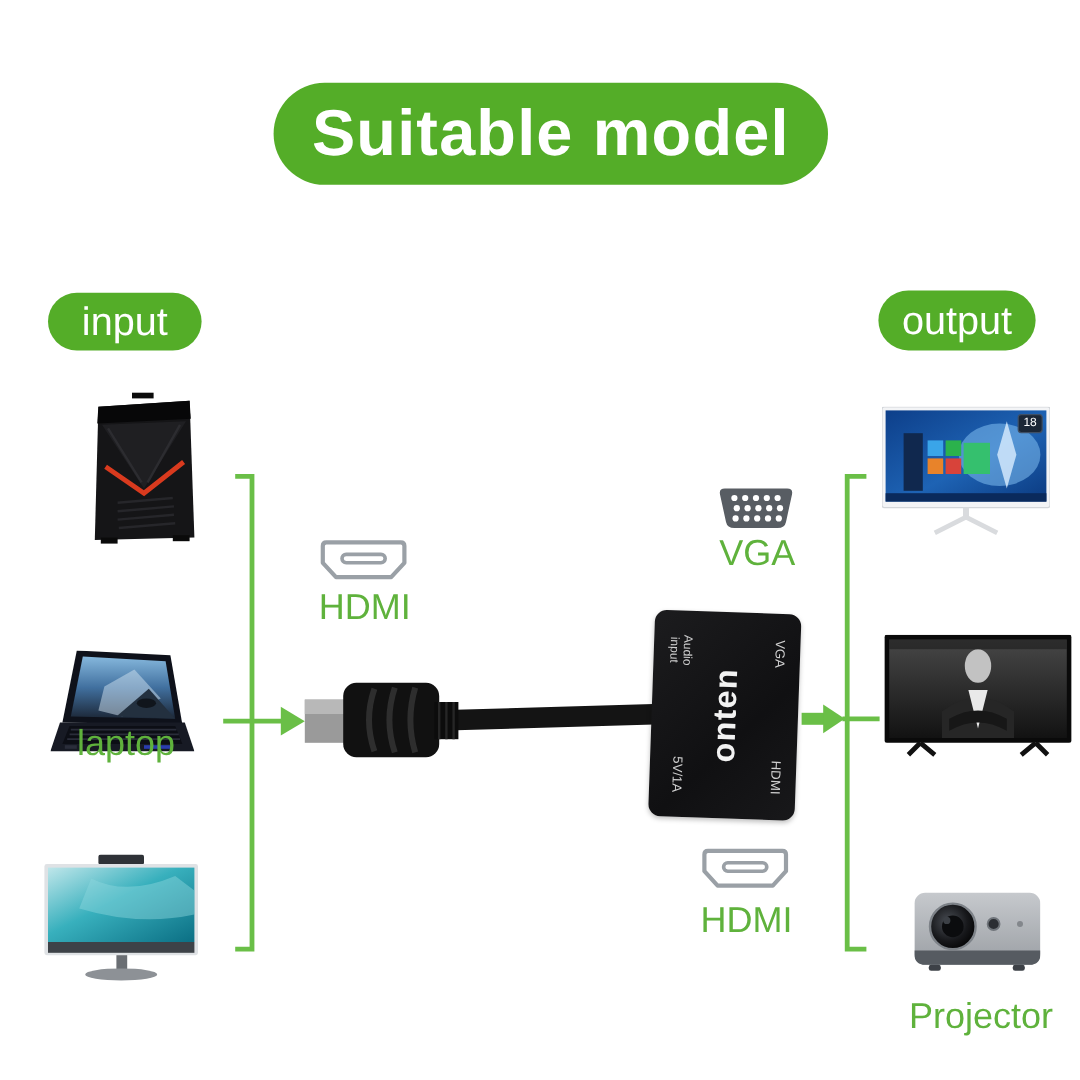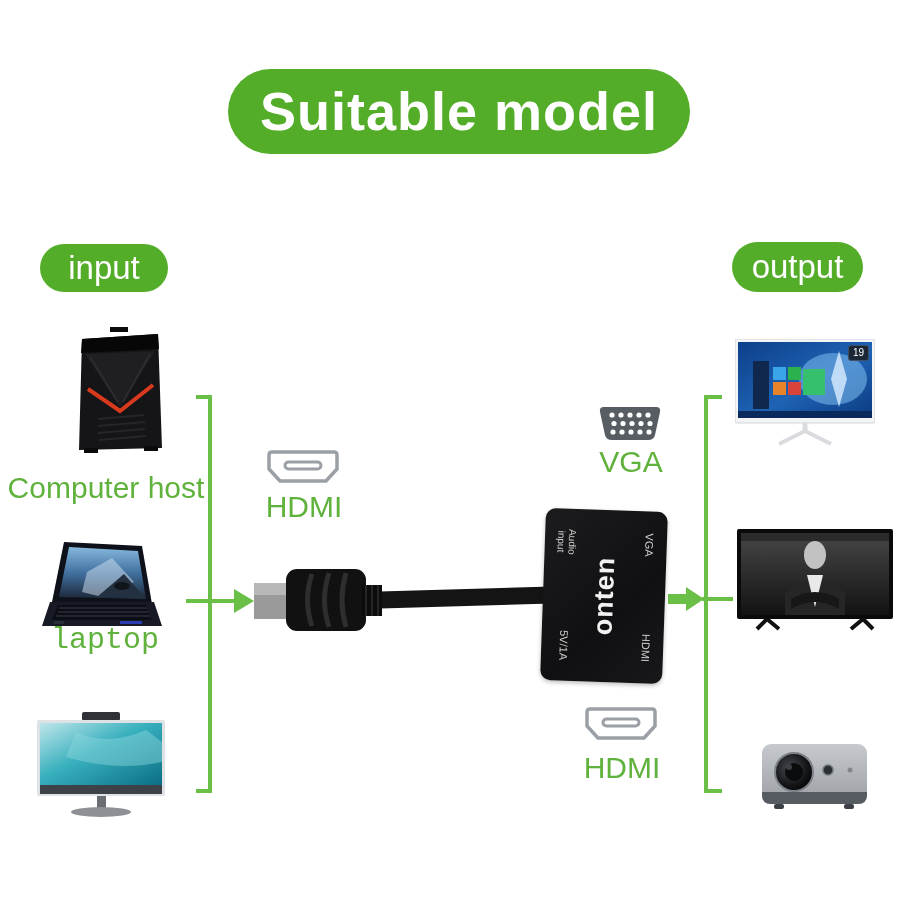--- a/index.html
+++ b/index.html
@@ -83,21 +83,20 @@
       <g stroke="#26262a" stroke-width="2">
         <path d="M30,92 L76,88"></path>
           <path d="M30,99 L77,95"></path>
           <path d="M30,106 L77,102"></path>
           <path d="M31,113 L78,109"></path>
       </g>
       <rect x="16" y="121" width="14" height="5" fill="#0a0a0a"></rect>
       <rect x="76" y="119" width="14" height="5" fill="#0a0a0a"></rect>
     </svg>
   </div>
-  <div class="label" style="left:0px;top:458px;width:212px;">Computer host</div>
 
   <div class="device" style="left:42px;top:528px;">
     <svg width="120" height="100" viewBox="0 0 120 100">
       <defs>
         <linearGradient id="lapscr" x1="0" y1="0" x2="0" y2="1">
           <stop offset="0" stop-color="#86b8dd"></stop>
             <stop offset="0.5" stop-color="#41709f"></stop>
             <stop offset="1" stop-color="#1c2737"></stop>
         </linearGradient>
       </defs>
@@ -110,21 +109,21 @@
       <polygon points="16,63 104,63 110,78 10,78" fill="#0c0e15"></polygon>
       <g stroke="#2a2d3a" stroke-width="1.5">
         <path d="M17,66 L105,66"></path>
           <path d="M16,70 L107,70"></path>
           <path d="M14,74 L108,74"></path>
       </g>
       <rect x="78" y="79" width="22" height="3" fill="#2a3cae"></rect>
       <rect x="12" y="79" width="10" height="3" fill="#2a2d3a"></rect>
     </svg>
   </div>
-  <div class="label" style="left:20px;top:610px;width:170px;font-family:Liberation Mono, monospace;">laptop</div>
+  <div class="label" style="left:20px;top:590px;width:170px;">laptop</div>
 
   <div class="device" style="left:36px;top:698px;">
     <svg width="130" height="108" viewBox="0 0 130 108">
       <defs>
         <linearGradient id="aioscr" x1="0" y1="0" x2="1" y2="1">
           <stop offset="0" stop-color="#bfe6ea"></stop>
             <stop offset="0.45" stop-color="#38b0bd"></stop>
             <stop offset="1" stop-color="#0b6f84"></stop>
         </linearGradient>
       </defs>
@@ -224,21 +223,21 @@
         <rect x="38" y="28" width="13" height="13" fill="#3aa5e8"></rect>
         <rect x="53" y="28" width="13" height="13" fill="#2bb24c"></rect>
         <rect x="38" y="43" width="13" height="13" fill="#e8832a"></rect>
         <rect x="53" y="43" width="13" height="13" fill="#d8433a"></rect>
         <rect x="68" y="30" width="22" height="26" fill="#35c06e"></rect>
       </g>
       <rect x="3" y="72" width="134" height="7" fill="#0a2a5c"></rect>
       <path d="M70,84 L70,93" stroke="#d9dbde" stroke-width="5"></path>
       <path d="M70,92 L44,105 M70,92 L96,105" stroke="#d9dbde" stroke-width="4"></path>
     </svg>
-    <div class="monitor-badge">19</div>
+    <div class="monitor-badge">18</div>
   </div>
 
   <div class="device" style="left:737px;top:515px;">
     <svg width="156" height="104" viewBox="0 0 156 104">
       <defs>
         <linearGradient id="tvscr" x1="0" y1="0" x2="0" y2="1">
           <stop offset="0" stop-color="#474747"></stop>
             <stop offset="1" stop-color="#121212"></stop>
         </linearGradient>
       </defs>
@@ -271,14 +270,15 @@
       <path d="M0,50 L105,50 L105,53 Q105,62 96,62 L9,62 Q0,62 0,53 Z" fill="#565b61"></path>
       <circle cx="32" cy="30" r="19" fill="url(#lens)" stroke="#7d8288" stroke-width="2"></circle>
       <circle cx="32" cy="30" r="9" fill="#0b0c0e"></circle>
       <circle cx="27" cy="25" r="3" fill="#3c4046"></circle>
       <circle cx="66" cy="28" r="5" fill="#2b2e33" stroke="#70757b" stroke-width="1.5"></circle>
       <circle cx="88" cy="28" r="2.5" fill="#83878c"></circle>
       <rect x="12" y="62" width="10" height="5" rx="2" fill="#3d4147"></rect>
       <rect x="82" y="62" width="10" height="5" rx="2" fill="#3d4147"></rect>
     </svg>
   </div>
+  <div class="label" style="left:745px;top:818px;width:145px;">Projector</div>
 
 </div>
 
 </body></html>

